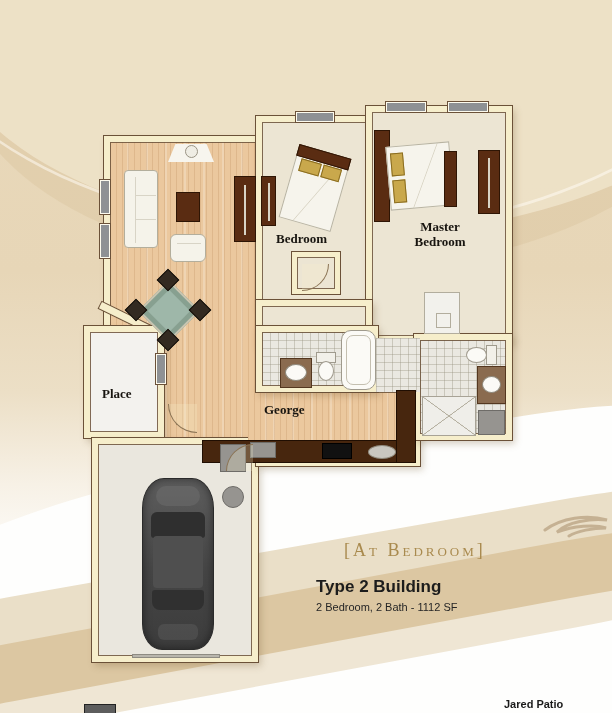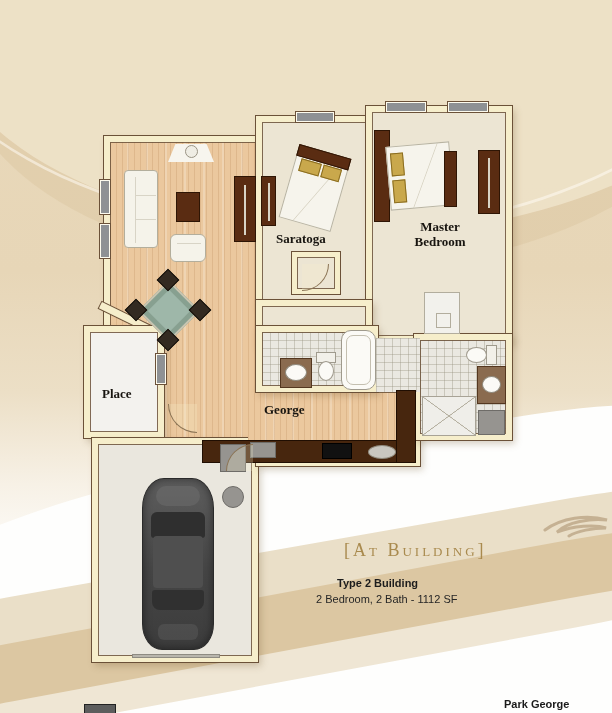--- a/index.html
+++ b/index.html
@@ -76,21 +76,21 @@
   
   .room-label{position:absolute;font-family:"Liberation Serif",serif;font-weight:bold;font-size:13px;color:#181510;z-index:30;}
   .room-label.two-line{width:84px;text-align:center;line-height:1.12;}
   
   .logo-title{position:absolute;left:300px;top:498px;font-family:"DejaVu Serif",serif;font-style:italic;font-weight:bold;
       font-size:37px;color:#7b3a1f;letter-spacing:1px;z-index:25;}
   .logo-swoosh{position:absolute;left:543px;top:512px;z-index:25;}
   .logo-subtitle{position:absolute;left:344px;top:540px;font-family:"Liberation Serif",serif;font-variant:small-caps;
       font-size:18px;letter-spacing:3px;color:#a98a4e;z-index:25;}
   .info{position:absolute;left:316px;top:577px;z-index:25;color:#1c1c1c;}
-  .info .title{font-size:11px;font-weight:bold;margin-bottom:3px;margin-left:21px;}
+  .info .title{font-size:17px;font-weight:bold;margin-bottom:3px;}
   .info .line{font-size:11px;line-height:1.4;color:#262626;}
   .credit{position:absolute;left:504px;top:698px;font-size:11px;font-weight:bold;color:#1a1a1a;z-index:25;}
   .thumb{position:absolute;left:84px;top:704px;width:30px;height:9px;background:#5d5d5d;border:1px solid #222;z-index:25;}
   .z{z-index:20;}
 </style>
 </head>
 <body>
 
 <div id="canvas">
 
@@ -206,31 +206,31 @@
   <div class="window z" style="left:100px;top:224px;width:8px;height:32px;"></div>
   <div class="window z" style="left:296px;top:112px;width:36px;height:8px;"></div>
   <div class="window z" style="left:386px;top:102px;width:38px;height:8px;"></div>
   <div class="window z" style="left:448px;top:102px;width:38px;height:8px;"></div>
   <div class="window z" style="left:156px;top:354px;width:8px;height:28px;"></div>
 
   <div class="doorarc z" style="left:168px;top:404px;width:28px;height:28px;border-right:none;border-top:none;border-radius:0 0 0 100%;"></div>
   <div class="doorarc z" style="left:302px;top:264px;width:26px;height:26px;border-left:none;border-top:none;border-radius:0 0 100% 0;"></div>
   <div class="doorarc z" style="left:226px;top:444px;width:26px;height:26px;border-right:none;border-bottom:none;border-radius:100% 0 0 0;"></div>
 
-  <div class="room-label" style="left:276px;top:231px;">Saratoga</div>
+  <div class="room-label" style="left:276px;top:231px;">Bedroom</div>
   <div class="room-label two-line" style="left:398px;top:220px;">Master Bedroom</div>
   <div class="room-label" style="left:102px;top:386px;">Place</div>
   <div class="room-label" style="left:264px;top:402px;">George</div>
 
   <div class="logo-swoosh">
     <svg width="66" height="28" viewBox="0 0 66 28">
       <path d="M2 18 C 18 6, 44 2, 64 8 C 48 6, 24 10, 14 20 C 30 14, 52 12, 63 16 C 50 16, 34 19, 26 24" fill="none" stroke="#c5b193" stroke-width="3" stroke-linecap="round"></path>
     </svg>
   </div>
-  <div class="logo-subtitle">[At Building]</div>
+  <div class="logo-subtitle">[At Bedroom]</div>
   <div class="info">
     <div class="title">Type 2 Building</div>
     <div class="line">2 Bedroom, 2 Bath - 1112 SF</div>
   </div>
 
-  <div class="credit">Park George</div>
+  <div class="credit">Jared Patio</div>
   <div class="thumb"></div>
 </div>
 
 </body></html>

